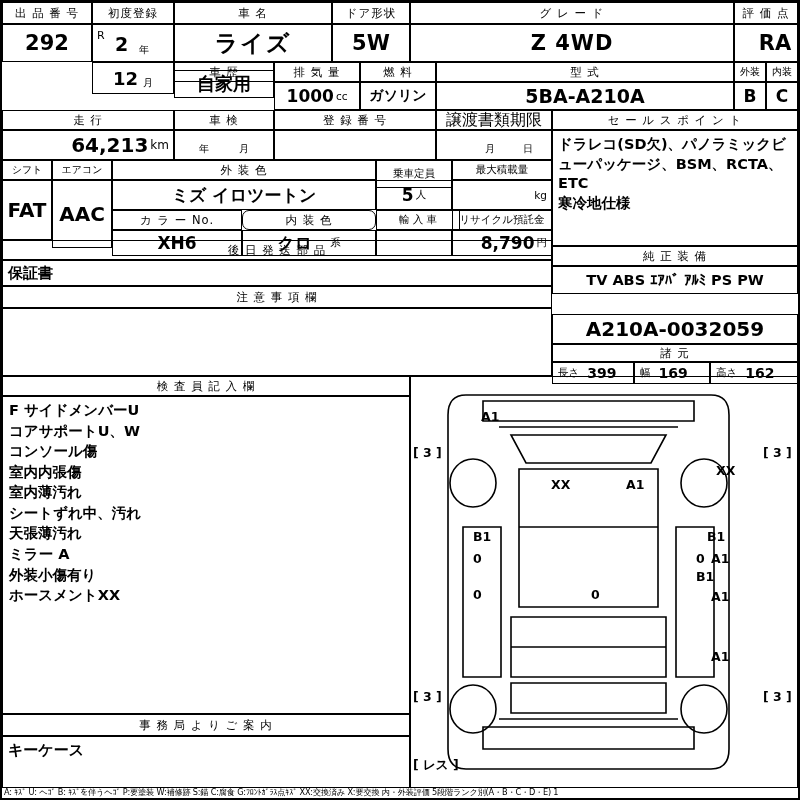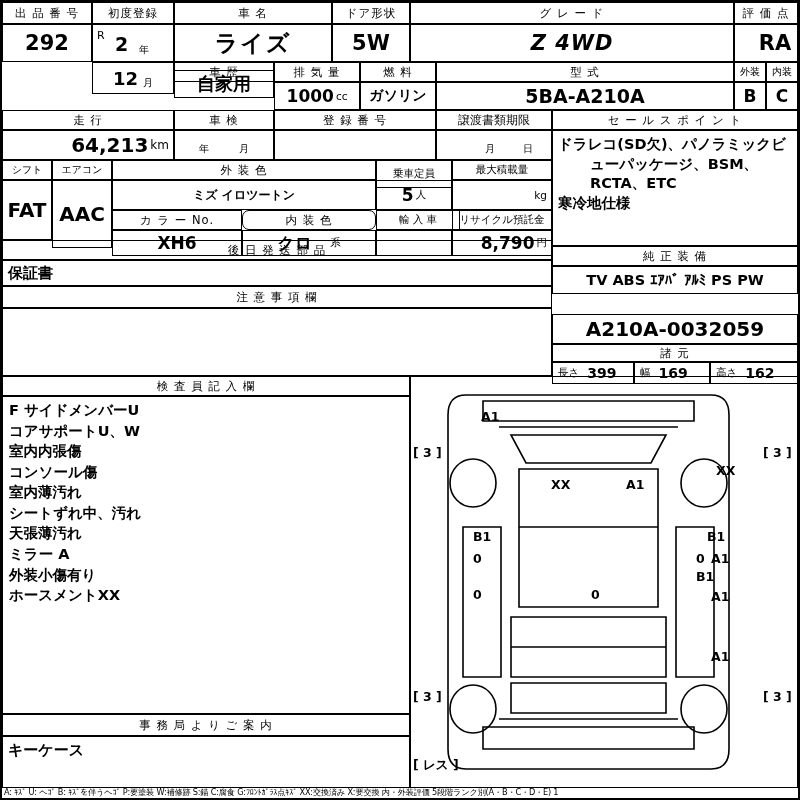--- a/index.html
+++ b/index.html
@@ -76,21 +76,21 @@
   <div class="cell val c big" style="left:0;top:22px;width:90px;height:38px;">292</div>
 
   <div class="cell" style="left:90px;top:22px;width:82px;height:38px;">
     <div style="position:absolute;left:4px;top:4px;font-size:11px;">R</div>
     <div style="position:absolute;left:22px;top:8px;font-size:19px;font-weight:bold;">2</div>
     <div style="position:absolute;left:46px;top:18px;font-size:10px;">年</div>
   </div>
 
   <div class="cell val c" style="left:172px;top:22px;width:158px;height:38px;font-size:23px;font-weight:bold;letter-spacing:2px;">ライズ</div>
   <div class="cell val c big" style="left:330px;top:22px;width:78px;height:38px;">5W</div>
-  <div class="cell val c big" style="left:408px;top:22px;width:324px;height:38px;letter-spacing:1px;font-style:italic;">Z  4WD</div>
+  <div class="cell val c big" style="left:408px;top:22px;width:324px;height:38px;letter-spacing:1px;">Z  4WD</div>
   <div class="cell val c big" style="left:732px;top:22px;width:64px;height:38px;padding-left:18px;">RA</div>
 
   <div class="cell hdr" style="left:172px;top:60px;width:100px;height:20px;">車 歴</div>
   <div class="cell hdr" style="left:272px;top:60px;width:86px;height:20px;">排 気 量</div>
   <div class="cell hdr" style="left:358px;top:60px;width:76px;height:20px;">燃 料</div>
   <div class="cell hdr" style="left:434px;top:60px;width:298px;height:20px;">型 式</div>
   <div class="cell hdr" style="left:732px;top:60px;width:32px;height:20px;font-size:10px;letter-spacing:0;">外装</div>
   <div class="cell hdr" style="left:764px;top:60px;width:32px;height:20px;font-size:10px;letter-spacing:0;">内装</div>
 
   <div class="cell" style="left:90px;top:60px;width:82px;height:32px;">
@@ -103,51 +103,51 @@
       <span class="unit">cc</span>
   </div>
   <div class="cell val c" style="left:358px;top:80px;width:76px;height:28px;font-size:14px;">ガソリン</div>
   <div class="cell val c" style="left:434px;top:80px;width:298px;height:28px;font-size:19px;">5BA-A210A</div>
   <div class="cell val c" style="left:732px;top:80px;width:32px;height:28px;font-size:17px;">B</div>
   <div class="cell val c" style="left:764px;top:80px;width:32px;height:28px;font-size:17px;">C</div>
 
   <div class="cell hdr" style="left:0;top:108px;width:172px;height:20px;">走 行</div>
   <div class="cell hdr" style="left:172px;top:108px;width:100px;height:20px;">車 検</div>
   <div class="cell hdr" style="left:272px;top:108px;width:162px;height:20px;">登 録 番 号</div>
-  <div class="cell hdr" style="left:434px;top:108px;width:116px;height:20px;font-size:12px;letter-spacing:0;">譲渡書類期限</div>
+  <div class="cell hdr" style="left:434px;top:108px;width:116px;height:20px;font-size:16px;letter-spacing:0;">譲渡書類期限</div>
 
   <div class="cell hdr" style="left:550px;top:108px;width:246px;height:20px;">セ ー ル ス ポ イ ン ト</div>
 
   <div class="cell val r" style="left:0;top:128px;width:172px;height:30px;">
     <span style="font-size:20px;">64,213</span>
       <span class="unit" style="font-size:12px;">km</span>
   </div>
   <div class="cell" style="left:172px;top:128px;width:100px;height:30px;">
     <div style="position:absolute;left:24px;top:11px;font-size:10px;">年</div>
     <div style="position:absolute;left:64px;top:11px;font-size:10px;">月</div>
   </div>
   <div class="cell val c" style="left:272px;top:128px;width:162px;height:30px;"></div>
   <div class="cell" style="left:434px;top:128px;width:116px;height:30px;">
     <div style="position:absolute;left:48px;top:11px;font-size:10px;">月</div>
     <div style="position:absolute;left:86px;top:11px;font-size:10px;">日</div>
   </div>
 
   <div class="cell" style="left:550px;top:128px;width:246px;height:116px;">
     <div class="multiline">ドラレコ(SD欠)、パノラミックビ</div>
-    <div class="multiline" style="padding-top:0;margin-left:32px;">ューパッケージ、BSM、RCTA、ETC</div>
+    <div class="multiline" style="padding-top:0;">ューパッケージ、BSM、RCTA、ETC</div>
     <div class="multiline" style="padding-top:0;">寒冷地仕様</div>
   </div>
 
   <div class="cell hdr" style="left:0;top:158px;width:50px;height:20px;font-size:10px;letter-spacing:0;">シフト</div>
   <div class="cell hdr" style="left:50px;top:158px;width:60px;height:20px;font-size:10px;letter-spacing:0;">エアコン</div>
   <div class="cell hdr" style="left:110px;top:158px;width:264px;height:20px;">外 装 色</div>
   <div class="cell hdr" style="left:374px;top:158px;width:76px;height:28px;font-size:10.5px;letter-spacing:0;">乗車定員</div>
   <div class="cell hdr" style="left:450px;top:158px;width:100px;height:20px;font-size:10.5px;letter-spacing:0;">最大積載量</div>
 
-  <div class="cell val c" style="left:110px;top:178px;width:264px;height:30px;font-size:12px;">ミズ イロツートン</div>
+  <div class="cell val c" style="left:110px;top:178px;width:264px;height:30px;font-size:17px;">ミズ イロツートン</div>
   <div class="cell val" style="left:374px;top:178px;width:76px;height:30px;justify-content:center;">
     <span class="med">5</span>
       <span class="unit">人</span>
   </div>
   <div class="cell val r" style="left:450px;top:178px;width:100px;height:30px;">
     <span class="med"></span>
       <span class="unit">kg</span>
   </div>
 
   <div class="cell val c" style="left:0;top:178px;width:50px;height:60px;font-size:20px;">FAT</div>
@@ -192,22 +192,22 @@
   <div class="cell" style="left:708px;top:360px;width:88px;height:22px;display:flex;align-items:center;">
     <span style="font-size:10.5px;margin-left:5px;">高さ</span>
     <span style="font-size:14px;font-weight:bold;margin-left:8px;">162</span>
   </div>
 
   <div class="cell hdr" style="left:0;top:374px;width:408px;height:20px;">検 査 員 記 入 欄</div>
   <div class="cell" style="left:0;top:394px;width:408px;height:318px;">
     <div class="listbox">
       <div>F サイドメンバーU</div>
       <div>コアサポートU、W</div>
+      <div>コンソール傷</div>
       <div>室内内張傷</div>
-      <div>コンソール傷</div>
       <div>室内薄汚れ</div>
       <div>シートずれ中、汚れ</div>
       <div>天張薄汚れ</div>
       <div>ミラー A</div>
       <div>外装小傷有り</div>
       <div>ホースメントXX</div>
     </div>
   </div>
 
   <div class="cell hdr" style="left:0;top:712px;width:408px;height:22px;">事 務 局 よ り ご 案 内</div>

